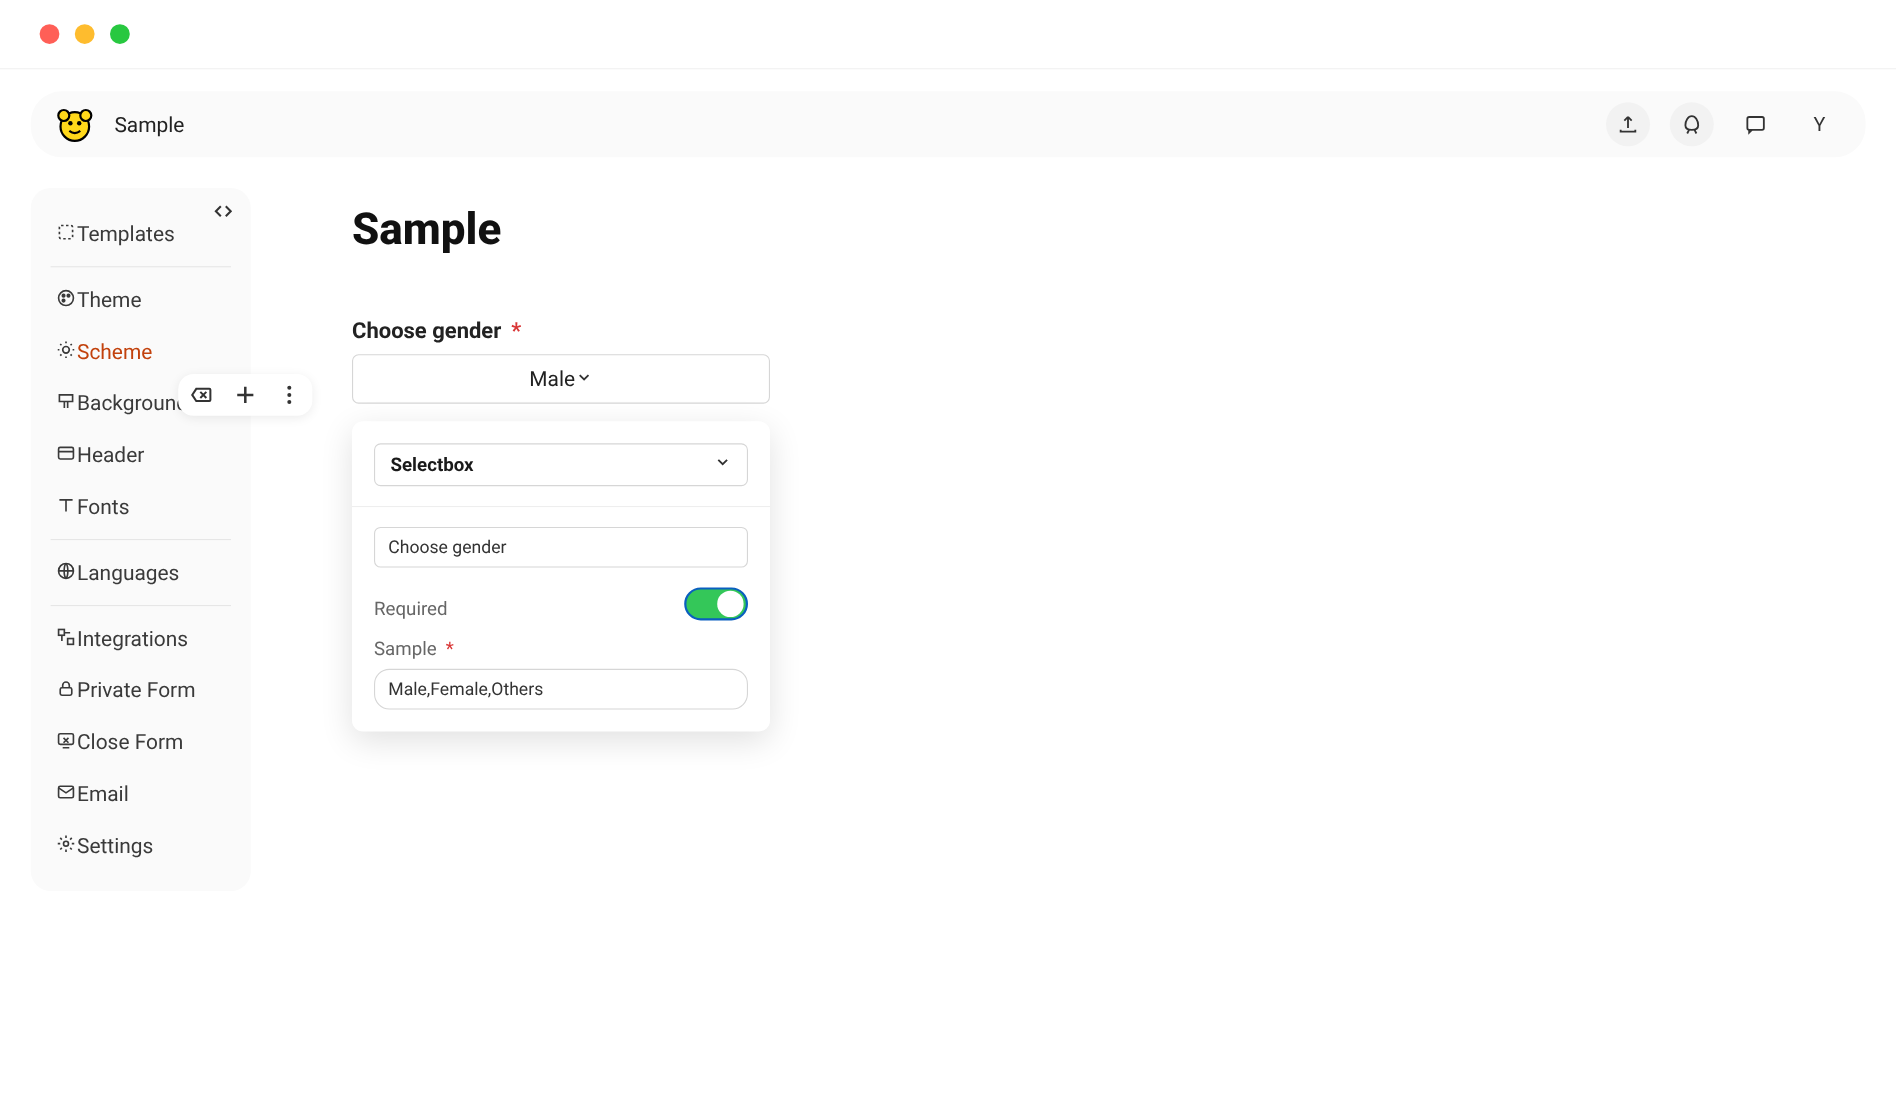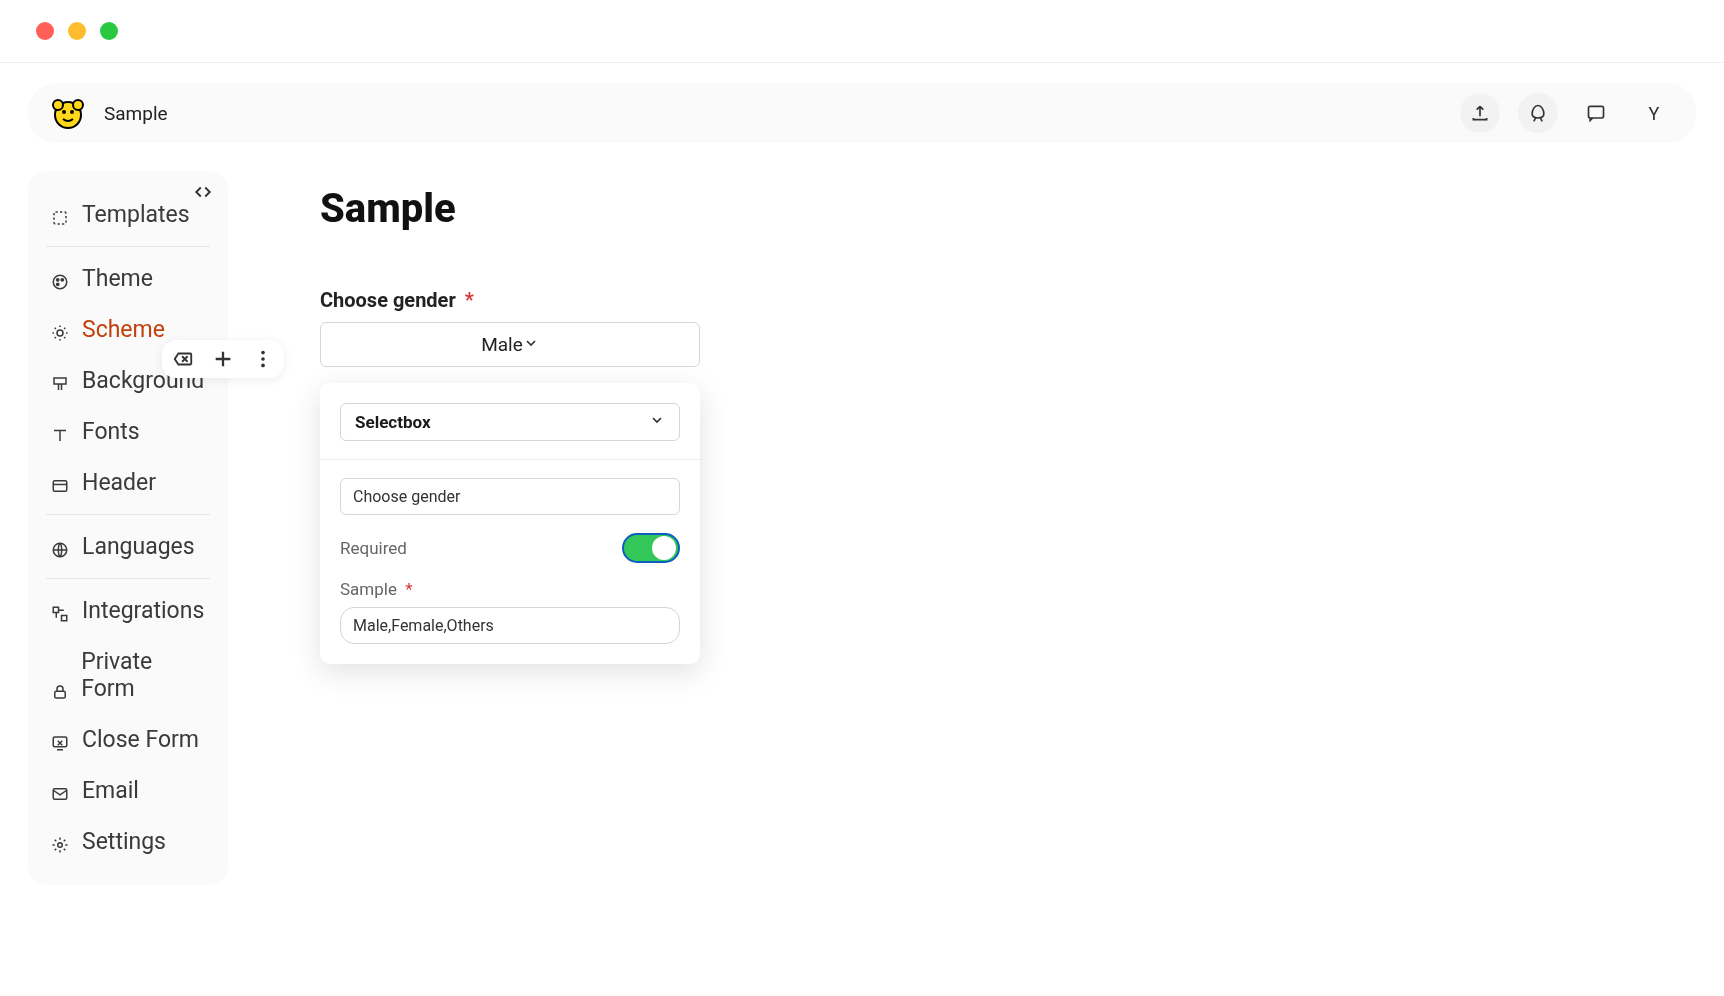--- a/index.html
+++ b/index.html
@@ -50,22 +50,22 @@
   background: #fafafa;
   border-radius: 18px;
   padding: 18px 0;
   position: relative;
 }
 .sidebar-toggle {
   position: absolute; top: 12px; right: 16px; color: #444; cursor: pointer;
 }
 .side-list { list-style: none; padding: 0 18px; }
 .side-item {
-  display: flex; align-items: flex-end; gap: 12px;
-  padding: 12px 4px; font-size: 23px; color: #3a3a3a; cursor: pointer;
+  display: flex; align-items: flex-start; 
+  padding: 12px 4px; font-size: 19px; color: #3a3a3a; cursor: pointer;
 }
 .side-item .icn { width: 20px; height: 20px; color: #3a3a3a; display: flex; align-items: center; justify-content: center; }
 .side-item.active { color: #c2410c; }
 .side-sep { border-top: 1px solid #e6e6e6; margin: 6px 0; }
 
 .floating-tools {
   position: absolute; top: 340px; left: 162px;
   background: #fff; border-radius: 14px; padding: 8px 10px;
   display: flex; align-items: center; gap: 18px;
   box-shadow: 0 2px 10px rgba(0,0,0,0.08);
@@ -95,21 +95,21 @@
   border: 1px solid #d6d6d6; border-radius: 6px; padding: 8px 14px;
   display: flex; align-items: center; justify-content: space-between;
   font-size: 17px; font-weight: 700; gap: 11px;
 }
 .config-divider { border-top: 1px solid #eee; margin: 18px -20px 18px; }
 .config-input {
   width: 100%; border: 1px solid #d6d6d6; border-radius: 6px;
   padding: 8px 12px; font-size: 16px; color: #333; font-family: inherit;
 }
 .config-row {
-  display: flex; align-items: center; justify-content: space-between;
+  display: flex; align-items: flex-end; justify-content: space-between;
   margin-top: 18px;
 }
 .config-row-label { font-size: 17px; color: #666; }
 .config-row-label .req { color: #d93636; margin-left: 4px; }
 
 .toggle {
   width: 58px; height: 30px; border-radius: 15px;
   background: #34c759; border: 2px solid #0a5fbf; position: relative; cursor: pointer;
 }
 .toggle .knob {
@@ -205,33 +205,33 @@
             <svg width="18" height="18" viewBox="0 0 24 24" fill="none" stroke="currentColor" stroke-width="2">
               <path d="M4 4h16v8H4z"></path>
               <path d="M10 12v8M14 12v8"></path>
             </svg>
           </span>
         <span>Background</span>
       </li>
       <li class="side-item">
         <span class="icn">
             <svg width="18" height="18" viewBox="0 0 24 24" fill="none" stroke="currentColor" stroke-width="2">
-              <path d="M4 6h16M12 6v14"></path>
-            </svg>
-          </span>
-        <span>Fonts</span>
-      </li>
-      <li class="side-item">
-        <span class="icn">
-            <svg width="18" height="18" viewBox="0 0 24 24" fill="none" stroke="currentColor" stroke-width="2">
               <rect x="3" y="5" width="18" height="14" rx="2"></rect>
               <line x1="3" y1="10" x2="21" y2="10"></line>
             </svg>
           </span>
         <span>Header</span>
+      </li>
+      <li class="side-item">
+        <span class="icn">
+            <svg width="18" height="18" viewBox="0 0 24 24" fill="none" stroke="currentColor" stroke-width="2">
+              <path d="M4 6h16M12 6v14"></path>
+            </svg>
+          </span>
+        <span>Fonts</span>
       </li>
       <div class="side-sep"></div>
       <li class="side-item">
         <span class="icn">
             <svg width="18" height="18" viewBox="0 0 24 24" fill="none" stroke="currentColor" stroke-width="2">
               <circle cx="12" cy="12" r="9"></circle>
               <path d="M3 12h18M12 3c3 3 3 15 0 18M12 3c-3 3-3 15 0 18"></path>
             </svg>
           </span>
         <span>Languages</span>

